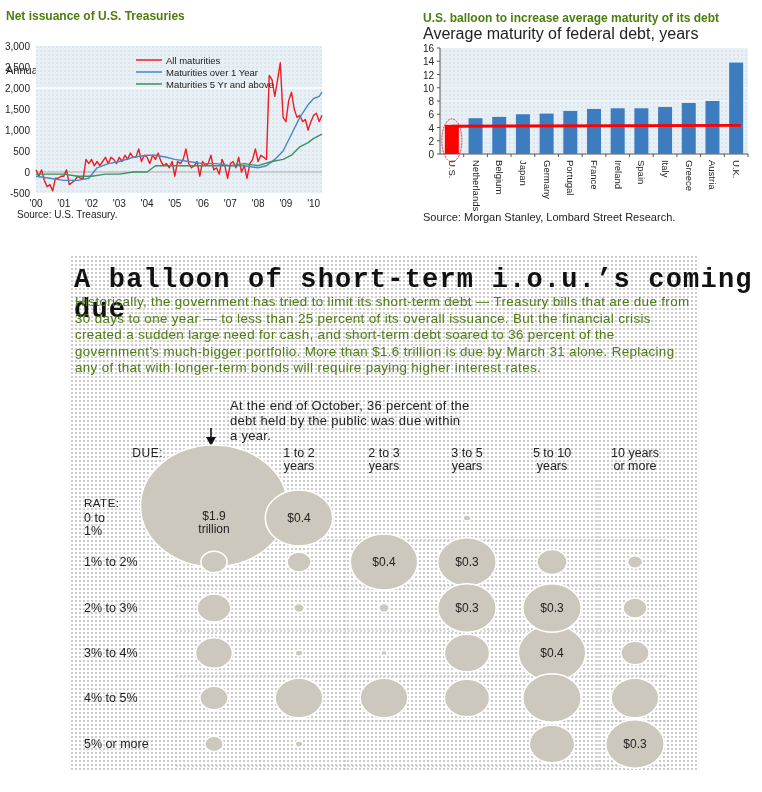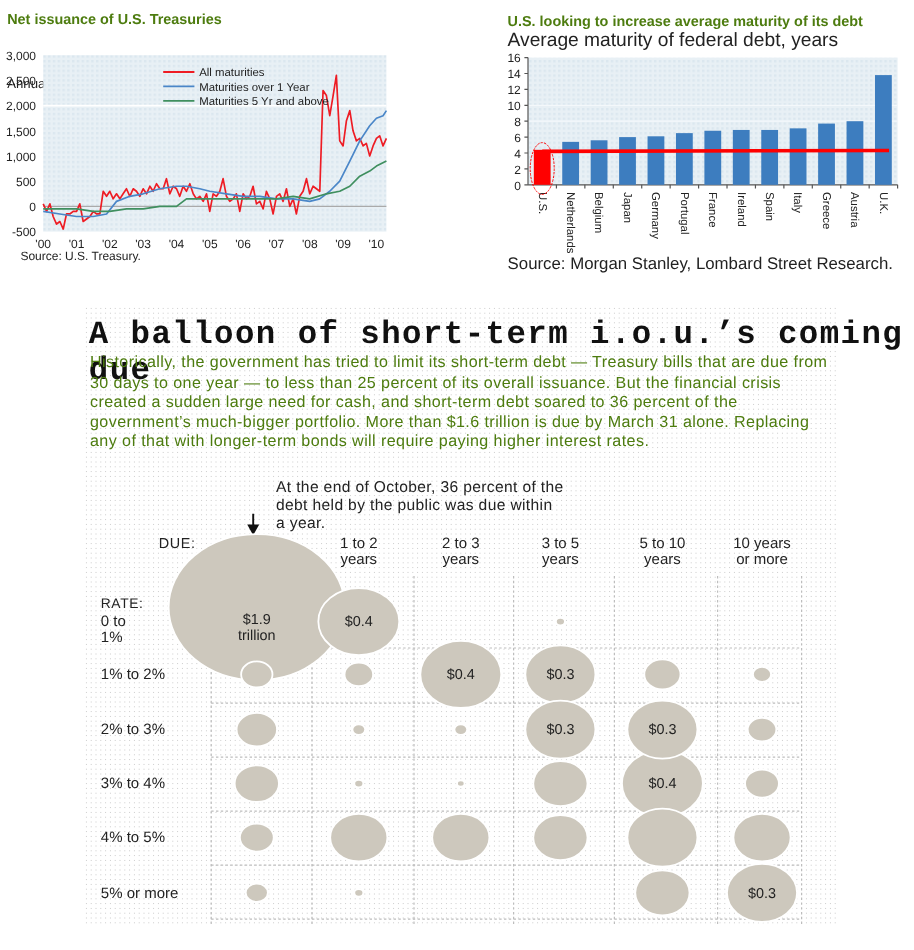--- a/index.html
+++ b/index.html
@@ -58,21 +58,21 @@
     <polyline points="36.0,136.1 49.9,136.1 63.8,136.1 77.7,138.2 91.5,138.2 105.4,136.1 119.3,136.1 133.2,134.0 147.1,134.0 155.4,127.7 166.5,127.7 174.8,127.7 188.7,127.7 202.6,127.7 216.5,127.7 230.4,127.7 244.3,125.6 258.1,127.7 272.0,123.5 283.1,121.4 291.5,117.2 299.8,108.8 308.1,104.6 313.7,100.4 322.0,96.2" fill="none" stroke="#3f8f5f" stroke-width="1.4" stroke-linejoin="round"></polyline>
     <line x1="136" x2="162" y1="22" y2="22" stroke="#ee1c24" stroke-width="1.5"></line>
     <text x="166" y="25.5" font-size="9.5" fill="#222">All maturities</text>
     <line x1="136" x2="162" y1="34" y2="34" stroke="#4a86c8" stroke-width="1.5"></line>
     <text x="166" y="37.5" font-size="9.5" fill="#222">Maturities over 1 Year</text>
     <line x1="136" x2="162" y1="46" y2="46" stroke="#3f8f5f" stroke-width="1.5"></line>
     <text x="166" y="49.5" font-size="9.5" fill="#222">Maturities 5 Yr and above</text>
   </svg>
 <div class="abs src" style="left:17px;top:209px;">Source: U.S. Treasury.</div>
 
-<div class="abs t1" style="left:423px;top:11px;">U.S. looking to increase average maturity of its debt</div>
+<div class="abs t1" style="left:423px;top:11px;">U.S. balloon to increase average maturity of its debt</div>
 <div class="abs t2" style="left:423px;top:25px;font-size:16px;">Average maturity of federal debt, years</div>
 <svg class="abs" id="bar-svg" style="left:405px;top:38px;" width="355" height="180">
     <defs>
       <pattern id="bp" width="4" height="4" patternUnits="userSpaceOnUse">
         <rect width="4" height="4" fill="#e8f0f5"></rect>
         <rect x="0" y="0" width="2" height="2" fill="#dbe7ef"></rect>
       </pattern>
     </defs>
     <rect x="35" y="10" width="308" height="106" fill="url(#bp)"></rect>
     <line x1="35" x2="343" y1="49.75" y2="49.75" stroke="#f4f8fb" stroke-width="1"></line>
@@ -132,21 +132,21 @@
     <line x1="295.61538461538464" x2="295.61538461538464" y1="116" y2="119" stroke="#555"></line>
     <text x="280.7692307692308" y="122" font-size="9.5" fill="#222" transform="rotate(90 280.7692307692308 122)">Greece</text>
     <rect x="300.46153846153845" y="63" width="14" height="53" fill="#3d7dbf"></rect>
     <line x1="319.3076923076923" x2="319.3076923076923" y1="116" y2="119" stroke="#555"></line>
     <text x="304.46153846153845" y="122" font-size="9.5" fill="#222" transform="rotate(90 304.46153846153845 122)">Austria</text>
     <rect x="324.1538461538462" y="24.57499999999999" width="14" height="91.42500000000001" fill="#3d7dbf"></rect>
     <line x1="343" x2="343" y1="116" y2="119" stroke="#555"></line>
     <text x="328.1538461538462" y="122" font-size="9.5" fill="#222" transform="rotate(90 328.1538461538462 122)">U.K.</text>
     <line x1="46.84615384615385" x2="335.89230769230767" y1="88.175" y2="87.375" stroke="#ff0000" stroke-width="3"></line>
   </svg>
-<div class="abs src" style="left:423px;top:211px;font-size:14px;">Source: Morgan Stanley, Lombard Street Research.</div>
+<div class="abs src" style="left:423px;top:211px;font-size:11px;">Source: Morgan Stanley, Lombard Street Research.</div>
 
 <div id="bubble-panel"></div>
 <div class="abs big-title" style="left:74px;top:265px;">A balloon of short-term i.o.u.’s coming due</div>
 <div class="abs body-text" style="left:75px;top:294px;width:618px;">Historically, the government has tried to limit its short-term debt — Treasury bills that are due from 30 days to one year — to less than 25 percent of its overall issuance. But the financial crisis created a sudden large need for cash, and short-term debt soared to 36 percent of the government’s much-bigger portfolio. More than $1.6 trillion is due by March 31 alone. Replacing any of that with longer-term bonds will require paying higher interest rates.</div>
 <div class="abs note" style="left:186px;top:398px;width:240px;margin-left:44px;">At the end of October, 36 percent of the debt held by the public was due within a year.</div>
 <svg class="abs" style="left:203px;top:428px;" width="16" height="20">
   <line x1="8" y1="0" x2="8" y2="12" stroke="#111" stroke-width="1.6"></line>
   <polygon points="3,9 13,9 8,18" fill="#111"></polygon>
 </svg>
 <svg class="abs" id="bubble-svg" style="left:70px;top:440px;" width="628" height="330">

